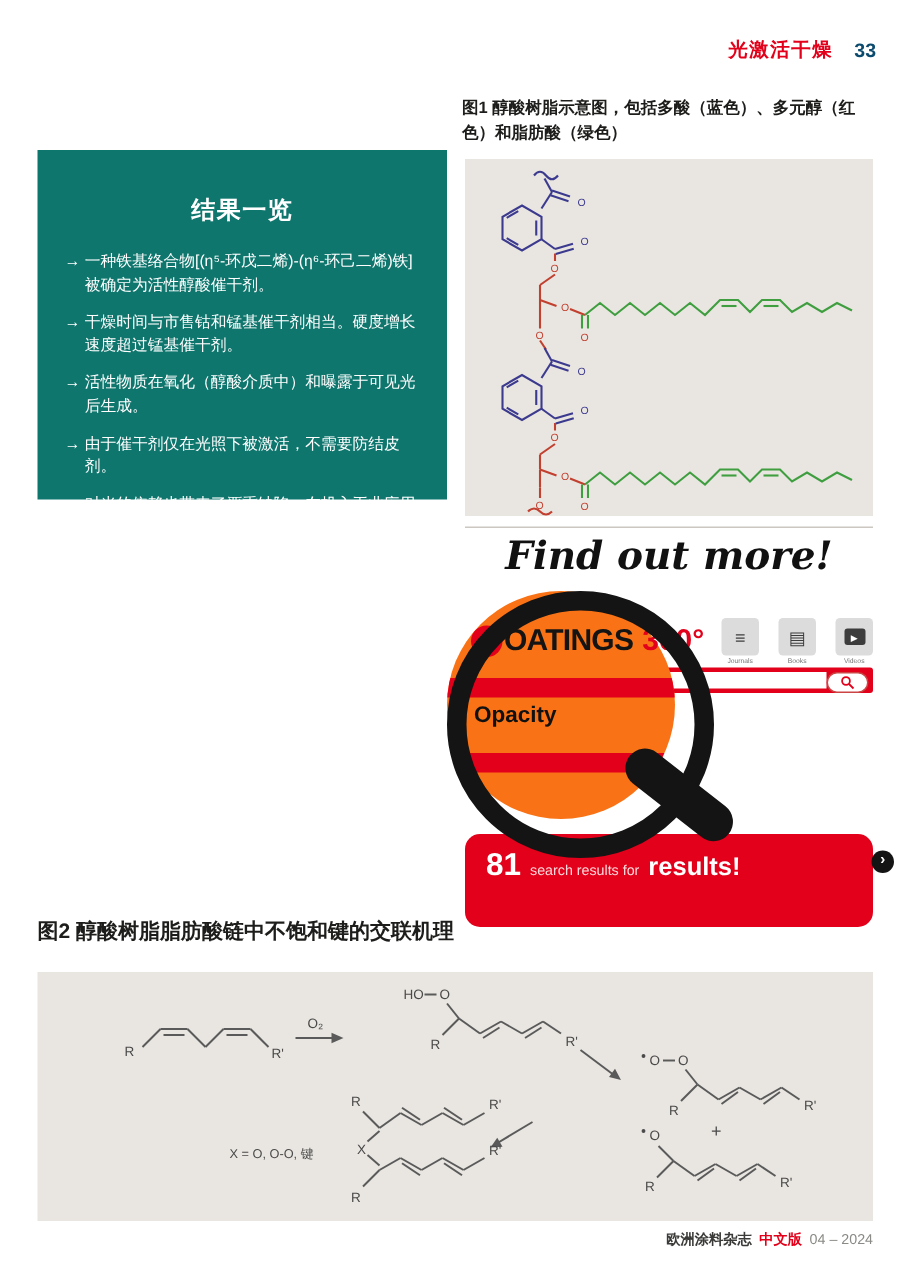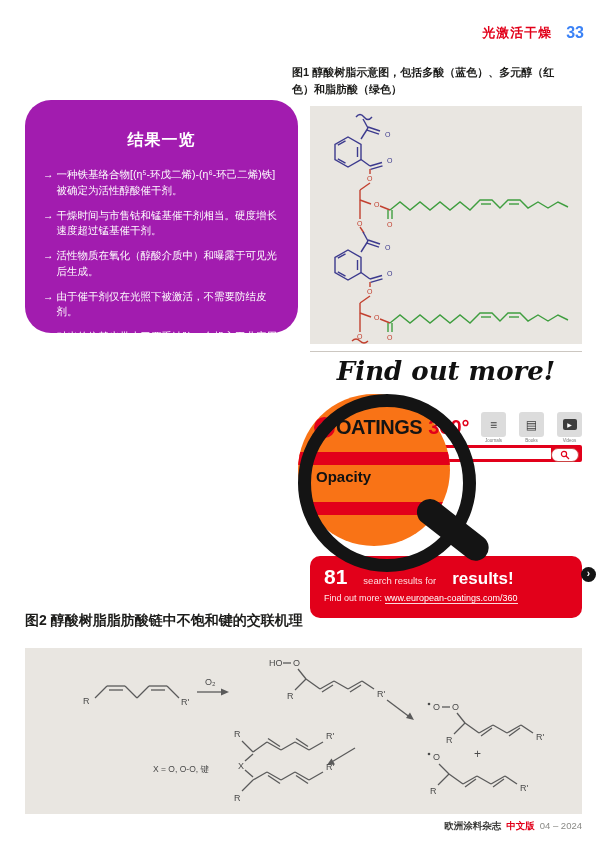--- a/index.html
+++ b/index.html
@@ -2,31 +2,31 @@
 <html><head>
 <meta charset="utf-8">
 <style>
   html,body{margin:0;padding:0;background:#fff;}
   .page{position:relative;width:600px;height:849px;background:#ffffff;overflow:hidden;
         font-family:"Liberation Sans",sans-serif;color:#3b3b3b;}
 
   
   .header{position:absolute;top:24px;right:16px;display:flex;align-items:center;gap:14px;}
   .header .section{color:#e2001a;font-weight:bold;font-size:13px;letter-spacing:1px;}
-  .header .pagenum{color:#3b82f6;font-weight:bold;font-size:16px;}
-
-  
-  .results{position:absolute;left:25px;top:100px;width:273px;height:233px;background:#a21caf;
-           color:#fff;box-sizing:border-box;padding:30px 18px 0 18px;border-radius:26px;}
+  .header .pagenum{color:#0c4a6e;font-weight:bold;font-size:13px;}
+
+  
+  .results{position:absolute;left:25px;top:100px;width:273px;height:233px;background:#0f766e;
+           color:#fff;box-sizing:border-box;padding:30px 18px 0 18px;}
   .results h2{margin:0 0 16px 0;text-align:center;font-size:16px;font-weight:bold;letter-spacing:1px;}
   .res-item{font-size:10.5px;line-height:1.5;margin-bottom:9px;display:flex;}
   .res-item .arr{margin-right:3px;flex:0 0 auto;}
 
   
-  .fig1-caption{position:absolute;left:292px;top:64px;width:272px;font-size:11px;font-weight:bold;
+  .fig1-caption{position:absolute;left:308px;top:64px;width:272px;font-size:11px;font-weight:bold;
                 color:#1d1d1b;line-height:1.5;}
   .fig1-box{position:absolute;left:310px;top:106px;width:272px;height:238px;background:#e9e6e1;}
   .rule{position:absolute;left:310px;top:351px;width:272px;height:1px;background:#ccc7c1;}
 
   
   .article{position:absolute;left:25px;top:420px;width:277px;font-size:12px;line-height:27px;
            text-align:justify;color:#3b3b3b;}
   .article p{margin:0;text-indent:2em;}
   .fig2-caption{position:absolute;left:25px;top:612px;width:557px;font-size:14px;font-weight:bold;color:#1d1d1b;}
   .fig2-box{position:absolute;left:25px;top:648px;width:557px;height:166px;background:#e9e6e1;}
@@ -58,21 +58,21 @@
   .lens-stripe{position:absolute;left:0;width:100%;height:13px;background:#e2001a;}
   .lens-word{position:absolute;left:18px;top:74px;font-size:15px;font-weight:bold;color:#111;}
   .lens-ring{position:absolute;left:-25px;top:25px;width:152px;height:152px;border-radius:50%;
              border:13px solid #141414;z-index:6;background:transparent;}
   .lens-handle{position:absolute;left:108px;top:140px;width:84px;height:26px;background:#141414;
              border-radius:13px;transform:rotate(38deg);transform-origin:8px 13px;z-index:6;}
 
   
   .banner{position:absolute;left:310px;top:556px;width:272px;height:62px;background:#e2001a;border-radius:10px;
           color:#fff;box-sizing:border-box;padding:9px 14px;}
-  .banner .l1{display:flex;align-items:baseline;gap:16px;}
+  .banner .l1{display:flex;align-items:baseline;gap:6px;}
   .banner .count{font-size:21px;font-weight:bold;}
   .banner .phrase{font-size:9.5px;color:#ffd9dd;}
   .banner .term{font-size:17px;font-weight:bold;}
   .banner .l2{font-size:9px;margin-top:4px;color:#ffe9ec;}
   .banner .url{color:#fff;text-decoration:none;border-bottom:1px solid rgba(255,255,255,.85);cursor:pointer;}
   .banner-arrow{position:absolute;left:581px;top:567px;width:15px;height:15px;border-radius:50%;background:#141414;
           color:#fff;font-size:10px;line-height:14px;text-align:center;font-weight:bold;cursor:pointer;}
 
   
   .footer{position:absolute;top:820px;right:18px;font-size:9.5px;display:flex;gap:5px;align-items:baseline;margin-left:16px;}
@@ -219,24 +219,20 @@
     </div>
     <div class="lens-ring" style="left:-12px;top:38px;"></div>
     <div class="lens-handle"></div>
   </div>
 
   <div class="banner">
     <div class="l1">
       <span class="count">81</span>
       <span class="phrase">search results for</span>
       <span class="term">results!</span>
-    </div>
-    <div class="l2">
-      <span>Find out more:</span>
-      <span class="url">www.european-coatings.com/360</span>
     </div>
   </div>
   <div class="banner-arrow">›</div>
 
   <div class="fig2-box">
     <svg width="557" height="166" viewBox="0 0 557 166">
       <g fill="none" stroke="#5a5a5a" stroke-width="1.3">
 
         <path d="M70,50 L82,38"></path>
           <path d="M82,38 L100,38"></path>

